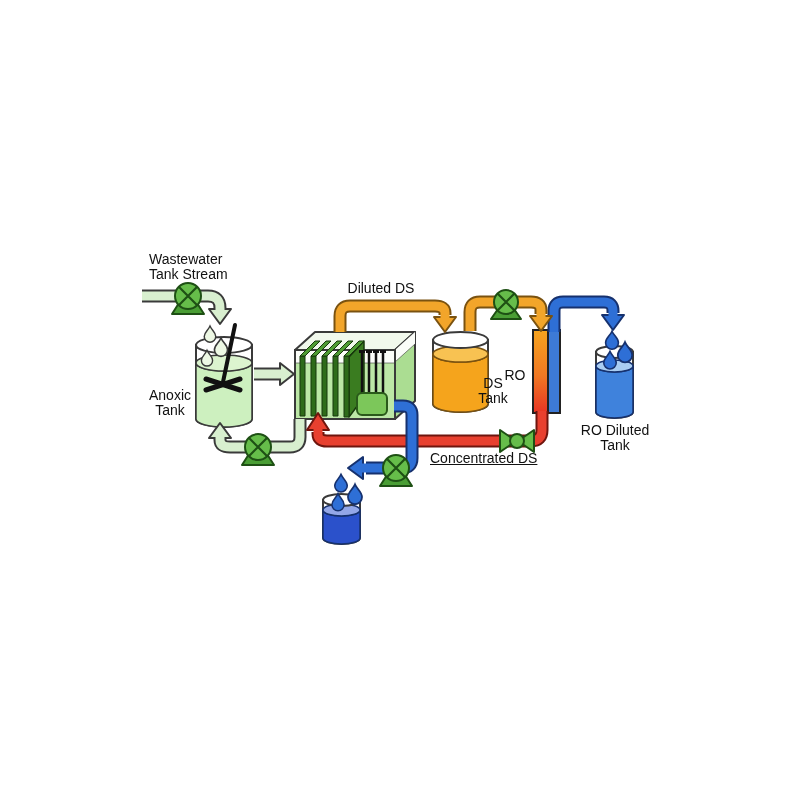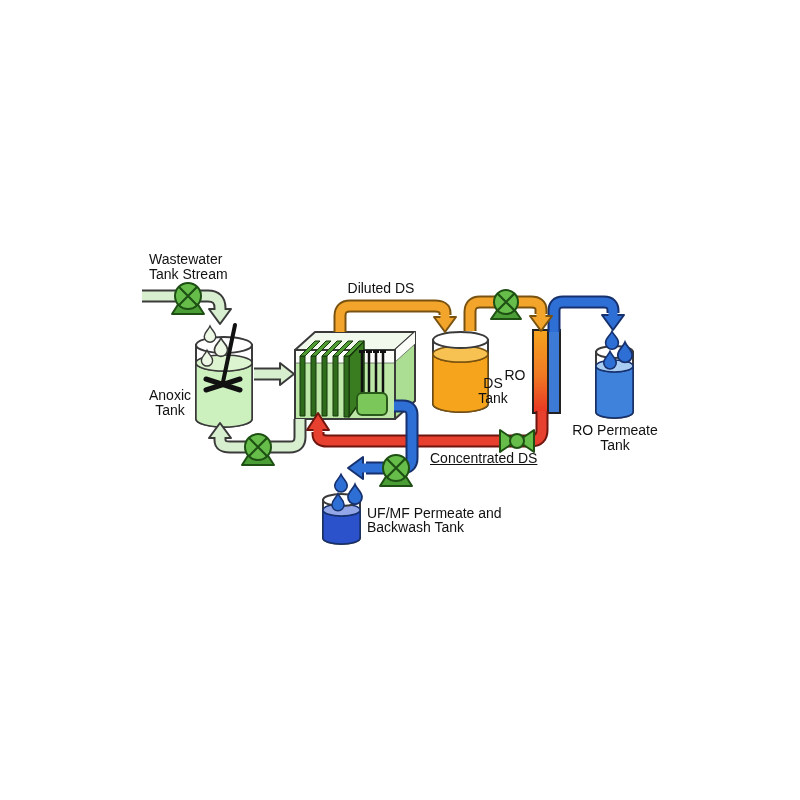--- a/index.html
+++ b/index.html
@@ -235,24 +235,20 @@
 <div class="lbl center" style="left:331px;top:281px;width:100px;">Diluted DS</div>
 
 <div class="lbl center" style="left:434px;top:376px;width:54px;margin-left:32px;">
   <div>DS</div>
   <div>Tank</div>
 </div>
 
 <div class="lbl right" style="left:500px;top:368px;width:30px;">RO</div>
 
 <div class="lbl center" style="left:572px;top:423px;width:86px;">
-  <div>RO Permeate</div>
+  <div>RO Diluted</div>
   <div>Tank</div>
 </div>
 
 <div class="lbl" style="left:430px;top:451px;text-decoration:underline;">Concentrated DS</div>
 
-<div class="lbl" style="left:367px;top:506px;line-height:14px;">
-  <div>UF/MF Permeate and</div>
-  <div>Backwash Tank</div>
-</div>
 
 </div>
 
 </body></html>

